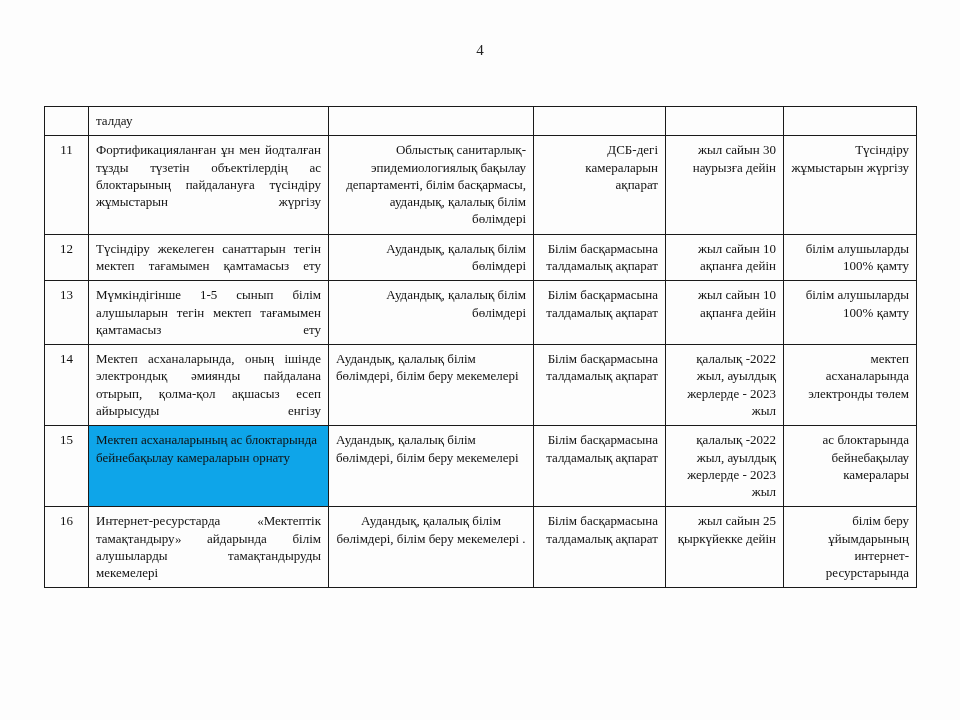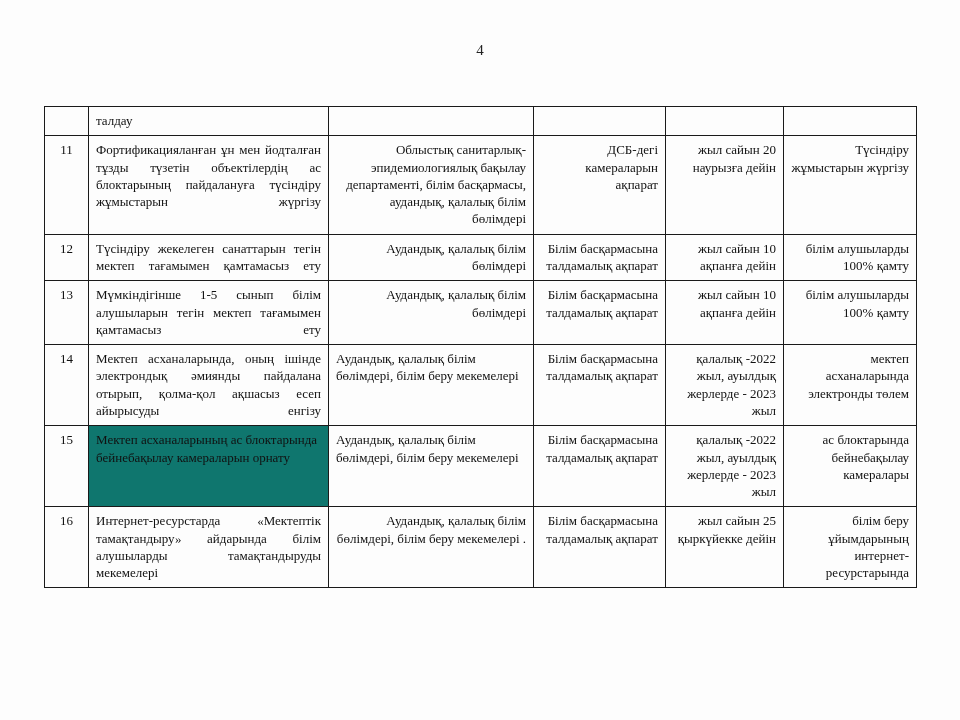--- a/index.html
+++ b/index.html
@@ -71,21 +71,21 @@
     text-align: right;
   }
   .first-row td {
     border-top: 1px solid #1a1a1a;
   }
   .row-partial-top td {
     padding-top: 3px;
     padding-bottom: 3px;
   }
   .faint-highlight {
-    background: #0f766e;
+    background: #0ea5e9;
   }
   
   .clip-bottom {
     position: absolute;
     left: 0;
     top: 660px;
     width: 960px;
     height: 60px;
     background: #fdfdfd;
   }
@@ -116,21 +116,21 @@
           <td class="cell-c"></td>
           <td class="cell-c"></td>
           <td class="cell-c"></td>
         </tr>
 
         <tr>
           <td class="cell-num">11</td>
           <td class="cell-act">Фортификацияланған ұн мен йодталған тұзды түзетін объектілердің ас блоктарының пайдалануға түсіндіру жұмыстарын жүргізу</td>
           <td class="cell-c">Облыстық санитарлық-эпидемиологиялық бақылау департаменті, білім басқармасы, аудандық, қалалық білім бөлімдері</td>
           <td class="cell-c">ДСБ-дегі камераларын ақпарат</td>
-          <td class="cell-c">жыл сайын 20 наурызға дейін</td>
+          <td class="cell-c">жыл сайын 30 наурызға дейін</td>
           <td class="cell-c">Түсіндіру жұмыстарын жүргізу</td>
         </tr>
 
         <tr>
           <td class="cell-num">12</td>
           <td class="cell-act">Түсіндіру жекелеген санаттарын тегін мектеп тағамымен қамтамасыз ету</td>
           <td class="cell-c">Аудандық, қалалық білім бөлімдері</td>
           <td class="cell-c">Білім басқармасына талдамалық ақпарат</td>
           <td class="cell-c">жыл сайын 10 ақпанға дейін</td>
           <td class="cell-c">білім алушыларды 100% қамту</td>
@@ -159,21 +159,21 @@
           <td class="cell-act faint-highlight" style="text-align:left;text-align-last:left;">Мектеп асханаларының ас блоктарында бейнебақылау камераларын орнату</td>
           <td class="cell-c" style="text-align:left;">Аудандық, қалалық білім бөлімдері, білім беру мекемелері</td>
           <td class="cell-c">Білім басқармасына талдамалық ақпарат</td>
           <td class="cell-c">қалалық -2022 жыл, ауылдық жерлерде - 2023 жыл</td>
           <td class="cell-c">ас блоктарында бейнебақылау камералары</td>
         </tr>
 
         <tr>
           <td class="cell-num">16</td>
           <td class="cell-act">Интернет-ресурстарда «Мектептік тамақтандыру» айдарында білім алушыларды тамақтандыруды мекемелері</td>
-          <td class="cell-c" style="text-align:right;margin-top:18px;">Аудандық, қалалық білім бөлімдері, білім беру мекемелері .</td>
+          <td class="cell-c" style="text-align:center;margin-top:18px;">Аудандық, қалалық білім бөлімдері, білім беру мекемелері .</td>
           <td class="cell-c">Білім басқармасына талдамалық ақпарат</td>
           <td class="cell-c">жыл сайын 25 қыркүйекке дейін</td>
           <td class="cell-c">білім беру ұйымдарының интернет-ресурстарында</td>
         </tr>
 
       </tbody>
     </table>
   </div>
 
   <div class="clip-bottom"></div>

